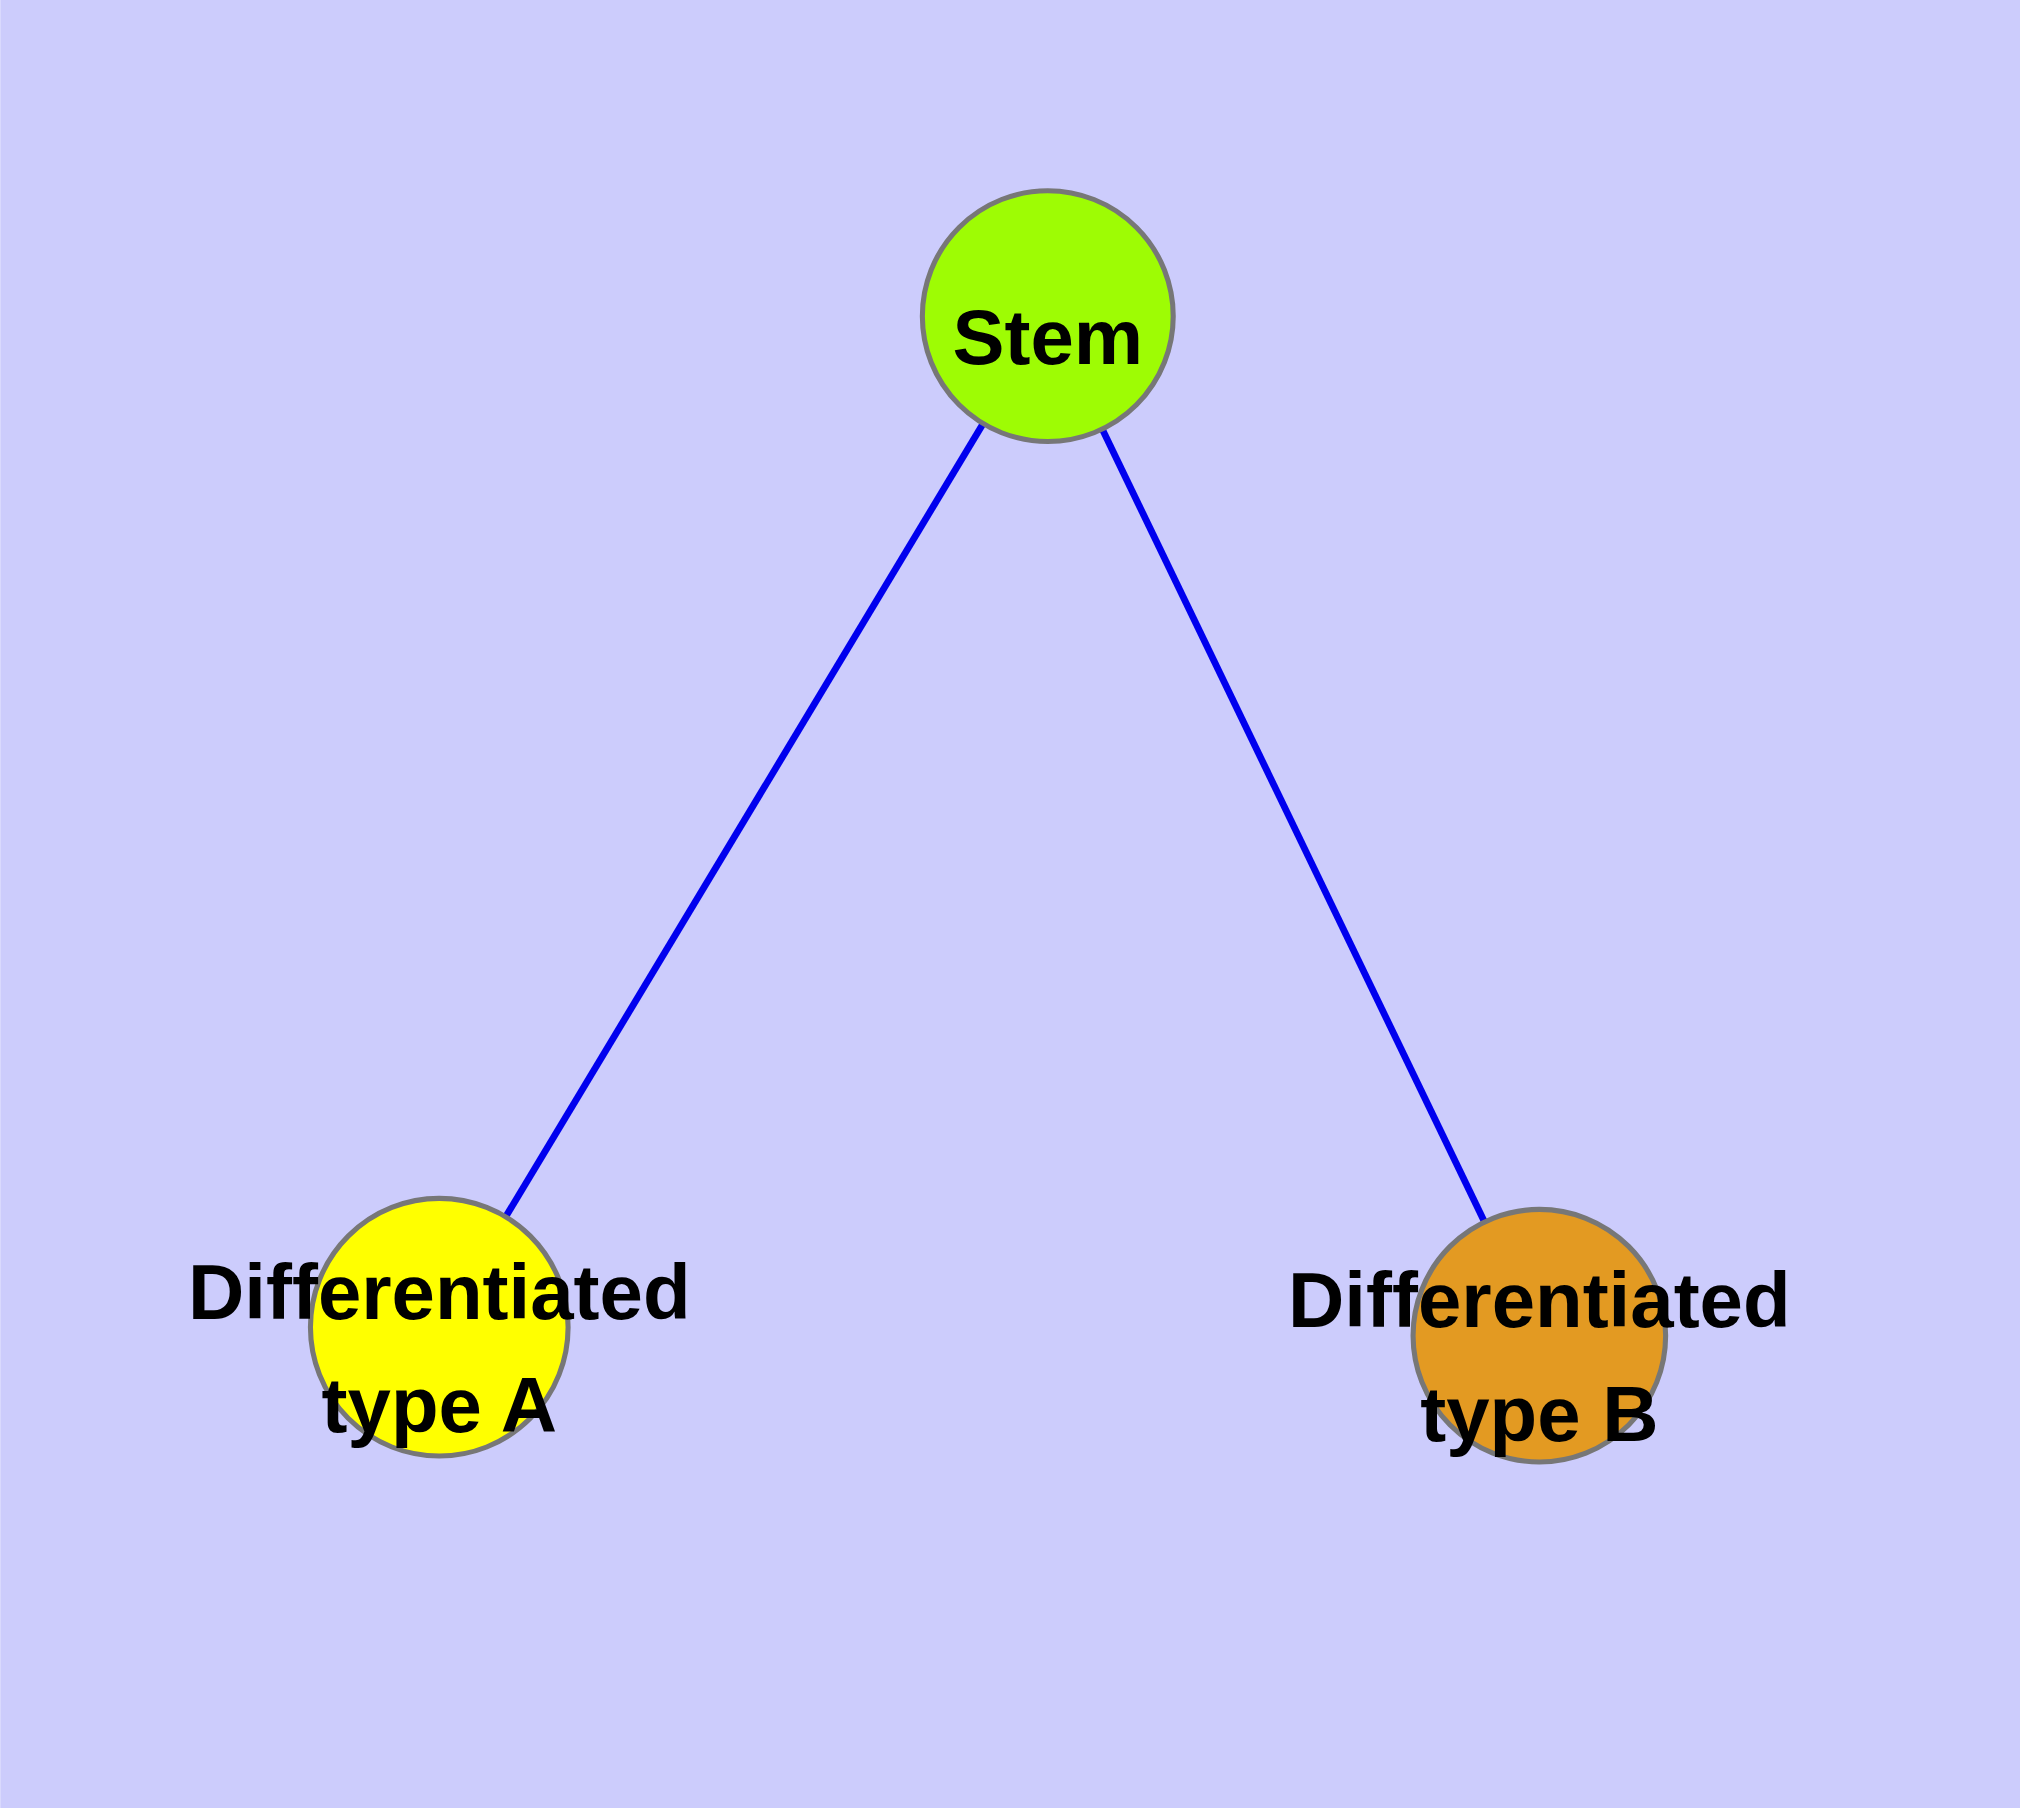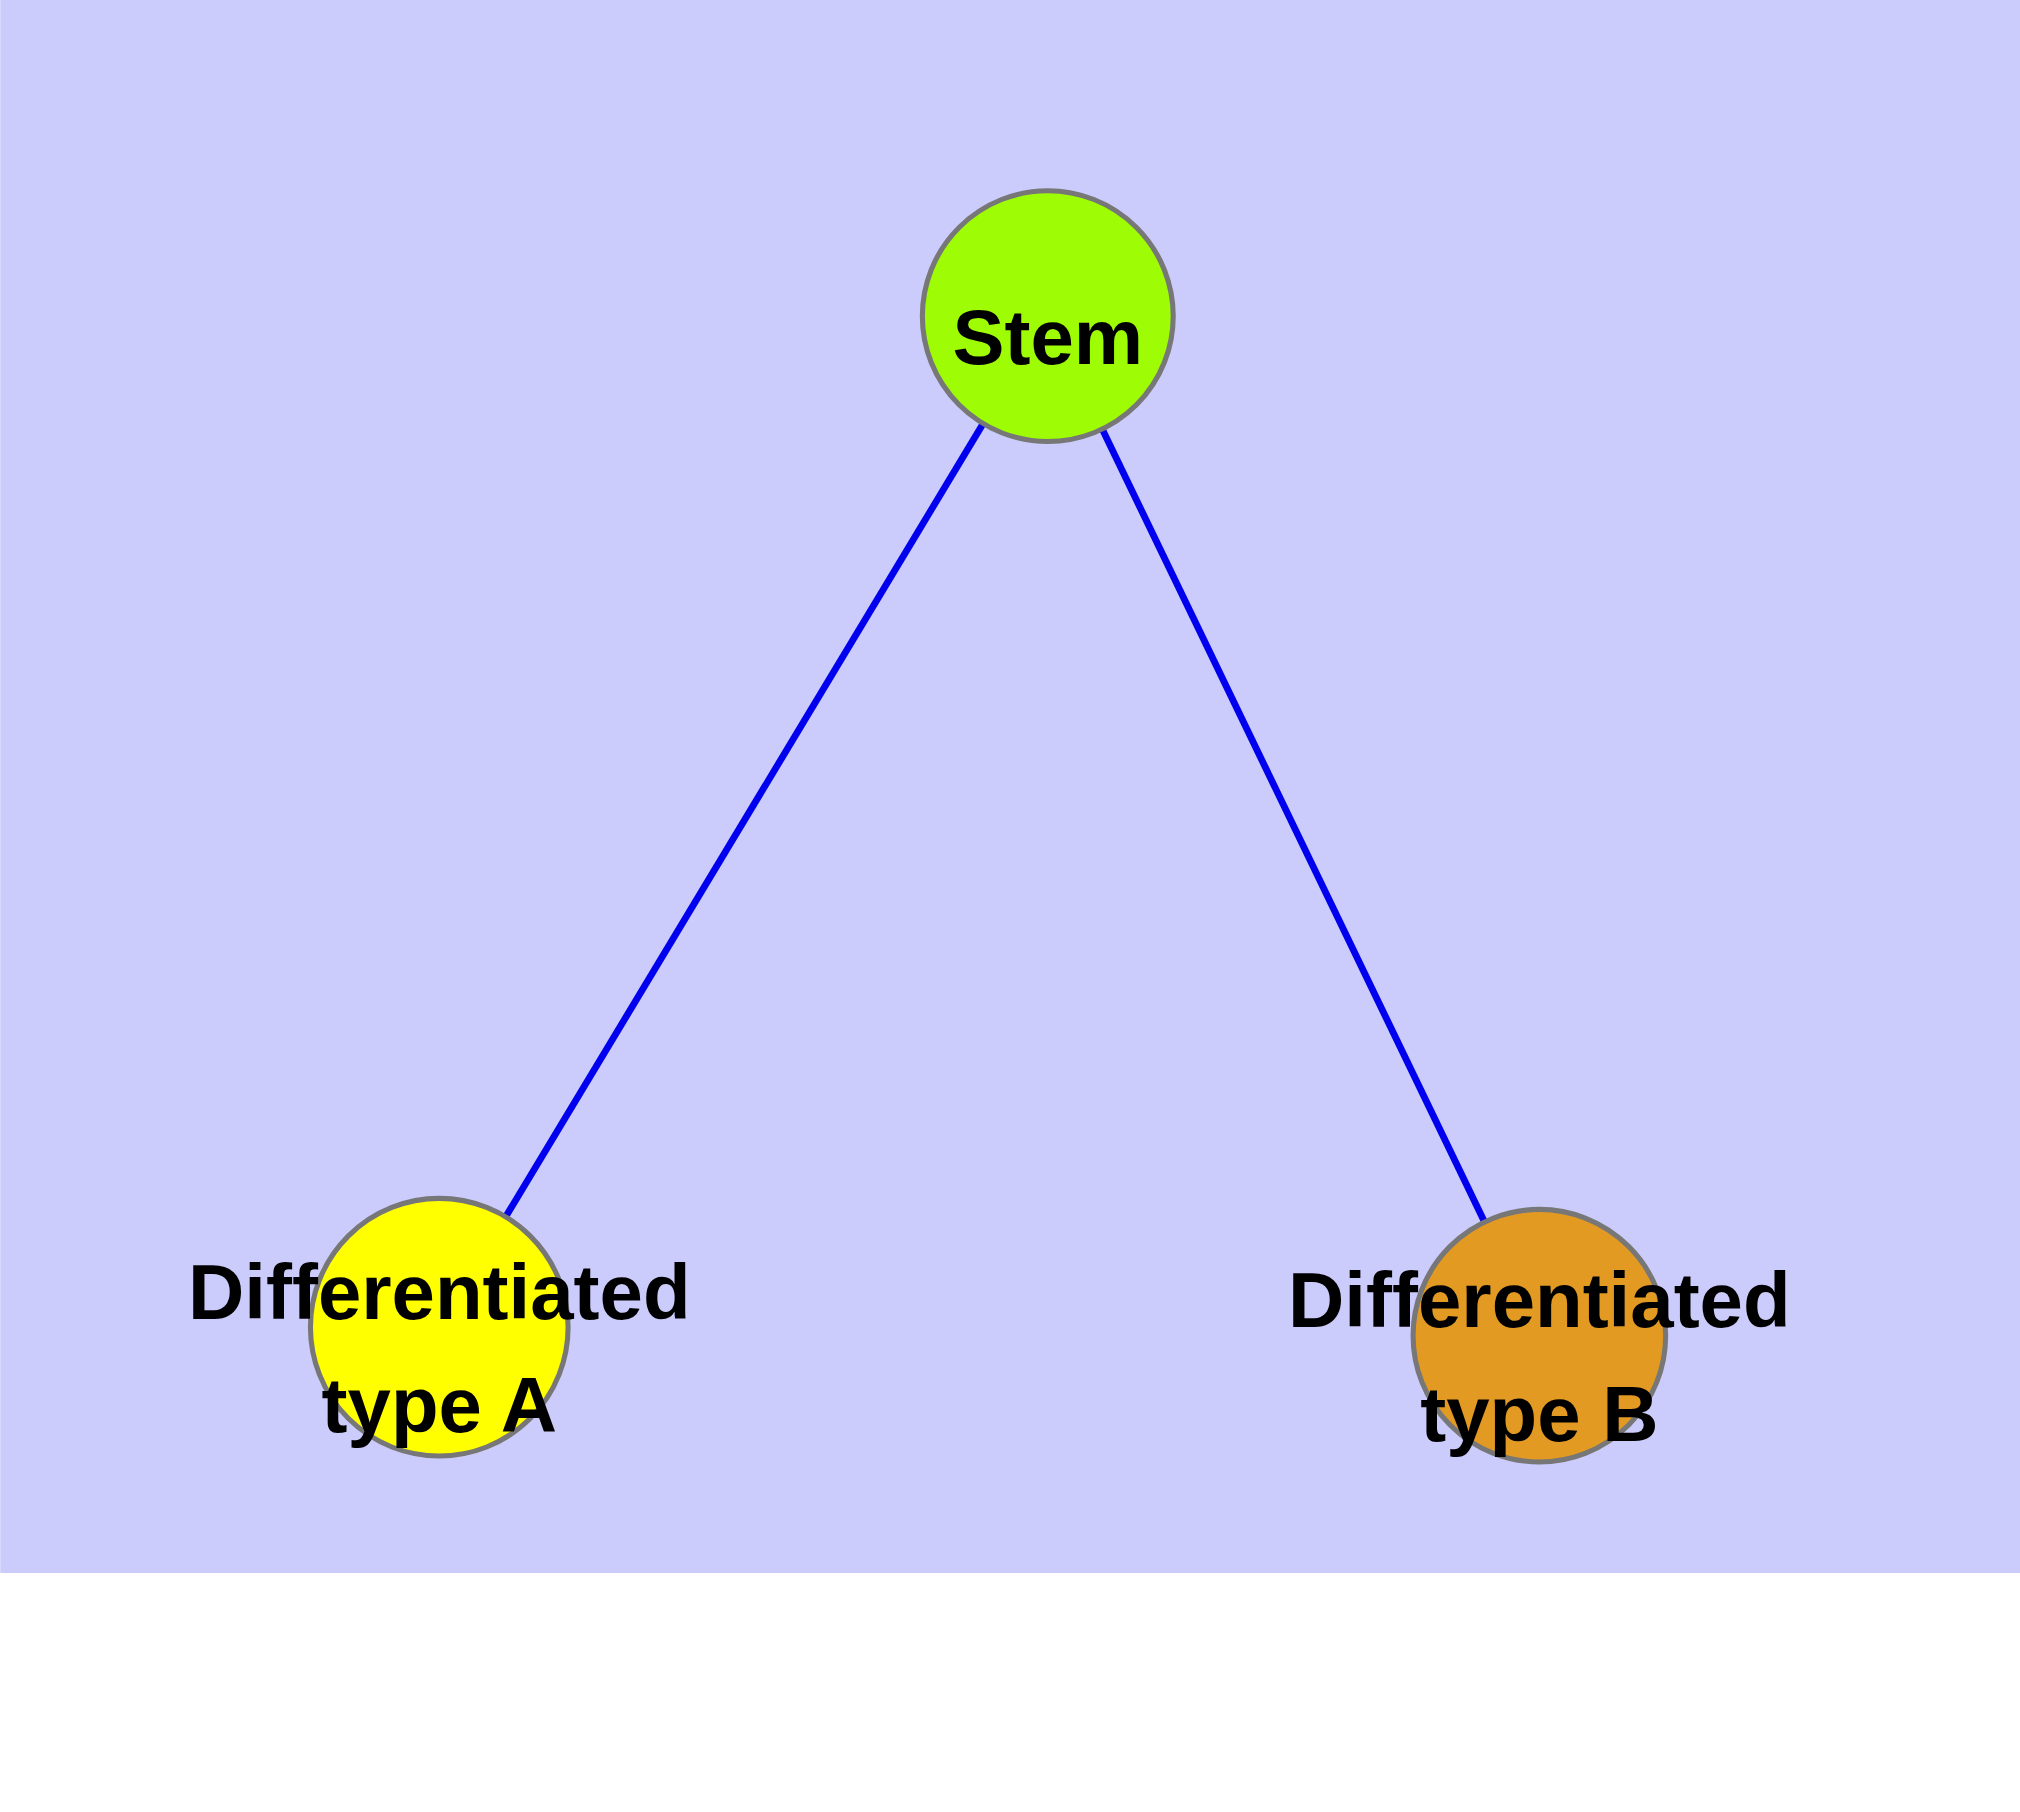--- a/index.html
+++ b/index.html
@@ -28,21 +28,21 @@
     font-size: 92px;
     fill: #000000;
     text-anchor: middle;
     dominant-baseline: middle;
     paint-order: normal;
   }
 </style>
 </head>
 <body>
 
-<div id="canvas" style="width: 2021px; height: 1573px;">
+<div id="canvas" style="width: 2021px; height: 1808px;">
   <svg id="graph-svg" viewBox="0 0 2384 2138" xmlns="http://www.w3.org/2000/svg" style="width: 2021px; height: 1812px;">
 
     <rect id="bg-rect" x="0" y="0" width="2384" height="2138" fill="#ccccfc"></rect>
 
     <g id="edge-layer">
       <line id="edge-0" x1="1236" y1="373" x2="518" y2="1566" stroke="#0000ee" stroke-width="8" stroke-linecap="butt"></line>
       <line id="edge-1" x1="1236" y1="373" x2="1816" y2="1576" stroke="#0000ee" stroke-width="8" stroke-linecap="butt"></line>
     </g>
 
     <g id="node-layer">

